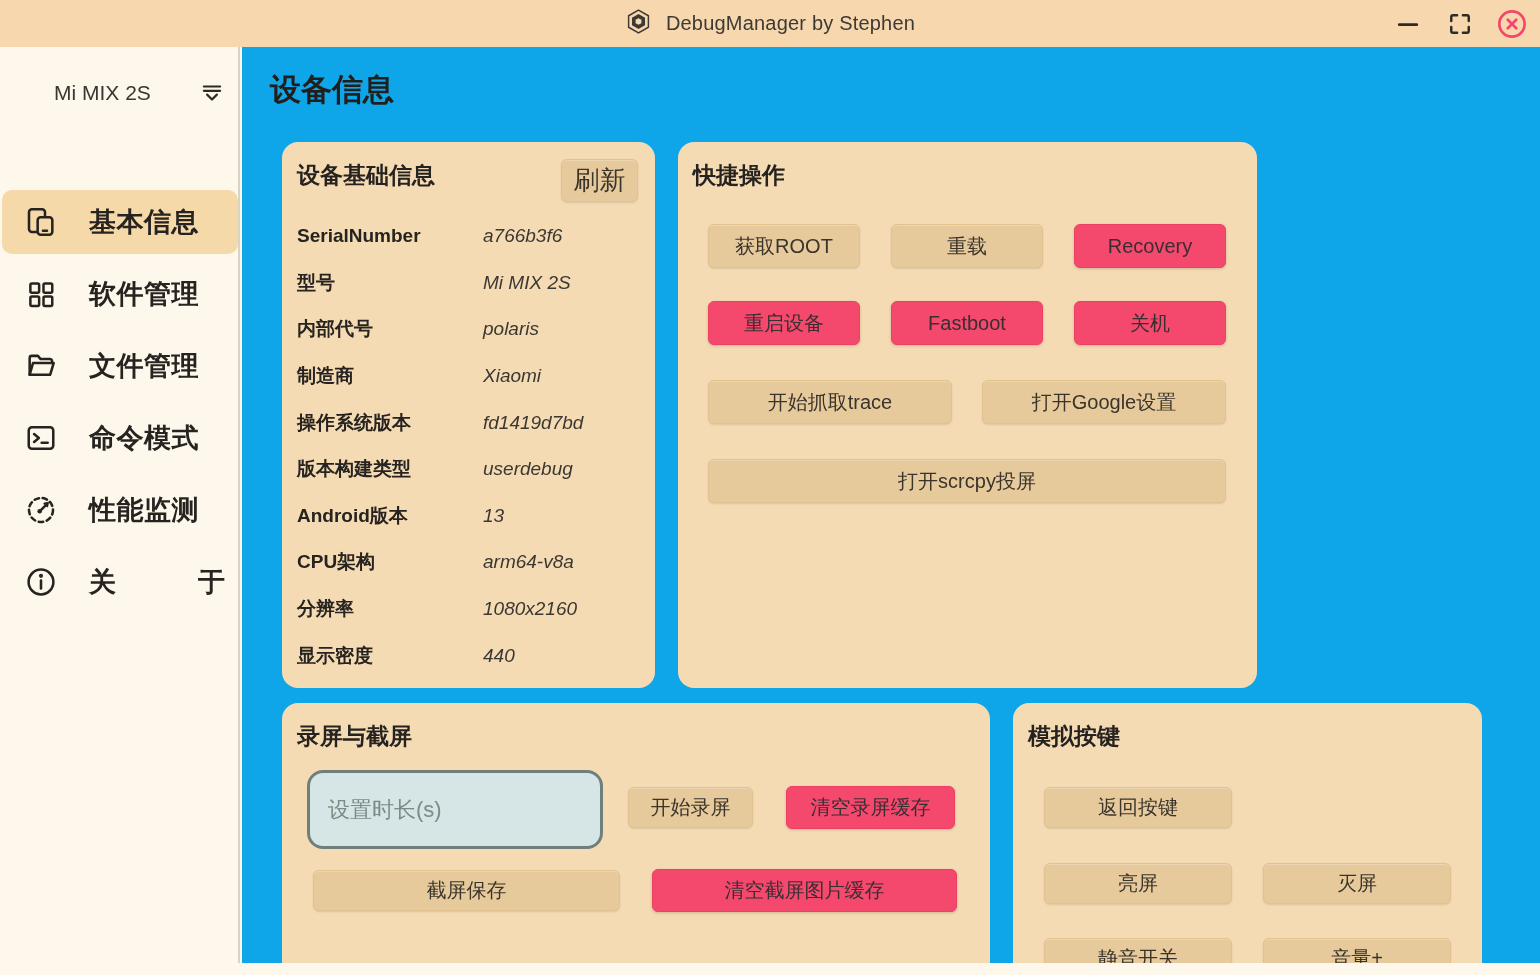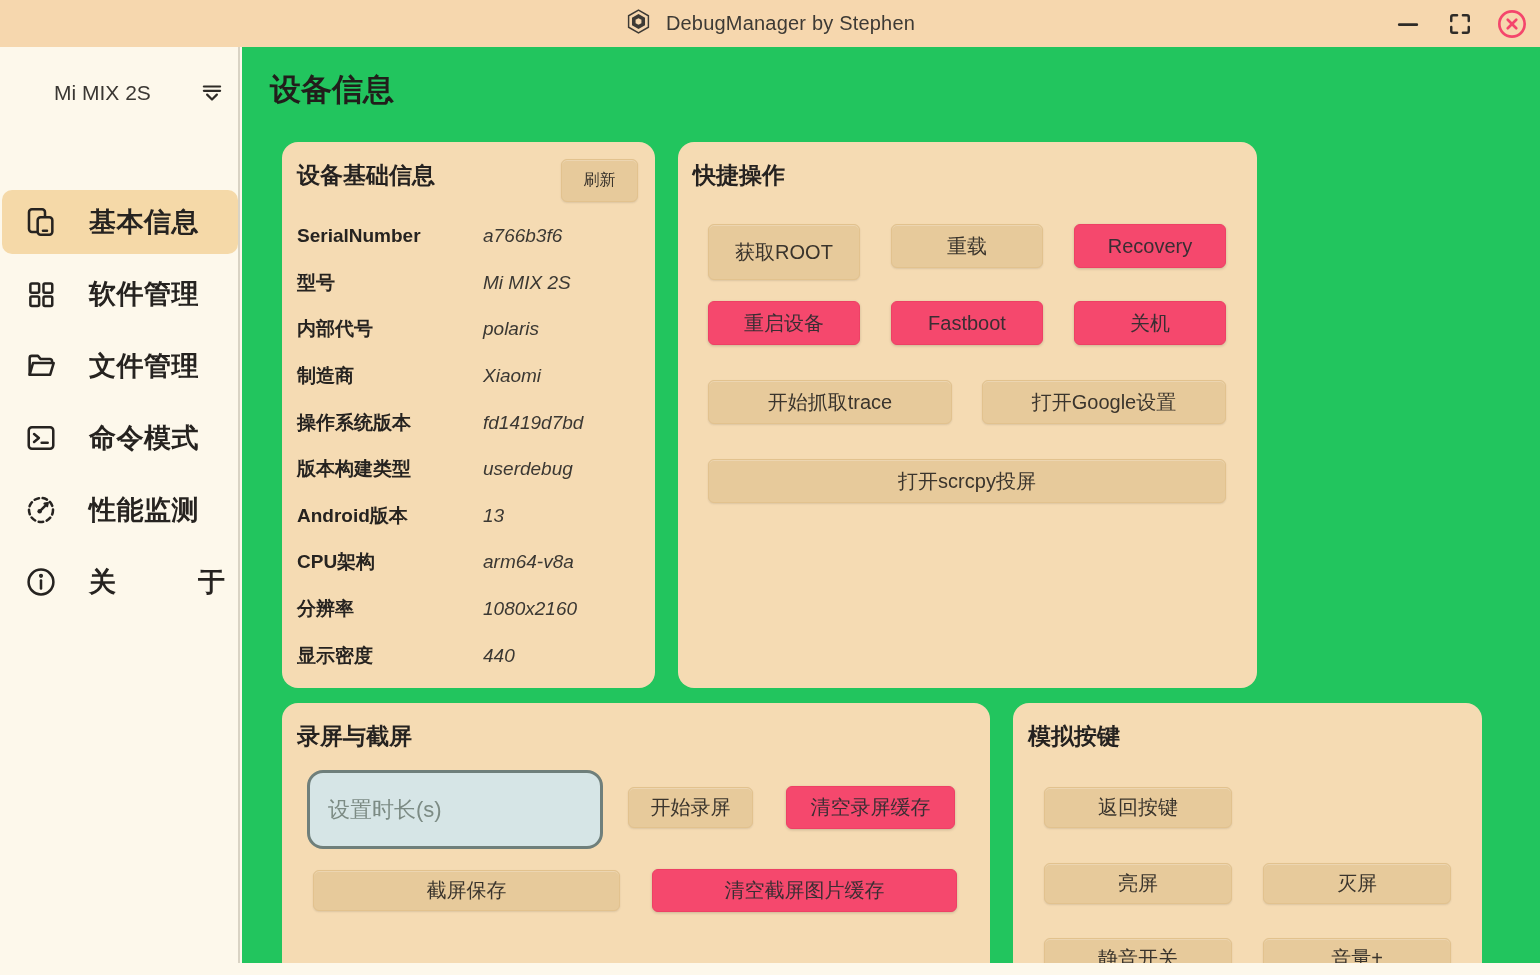--- a/index.html
+++ b/index.html
@@ -41,21 +41,21 @@
   }
   .nav-item.selected { background:#F5D9A8; }
   .nav-icon { width:34px; height:34px; display:flex; align-items:center; justify-content:center; flex:none; }
   .nav-label { font-size:27px; font-weight:700; color:#262320; margin-left:15px; letter-spacing:0.5px; }
   .nav-label-split { display:flex; justify-content:space-between; width:136px; margin-left:15px; }
   .nav-label-split span { font-size:27px; font-weight:700; color:#262320; }
 
   
   .main {
     position:absolute; left:242px; top:47px; width:1298px; height:916px;
-    overflow:hidden; background:#22c55e;
+    overflow:hidden; background:#0ea5e9;
   }
   .page-title { position:absolute; left:28px; top:22px; font-size:31px; font-weight:700; color:#211E1B; }
 
   .card { position:absolute; background:#F5DBB3; border-radius:16px; }
   .card-title { position:absolute; left:15px; top:18px; font-size:23px; font-weight:700; color:#252220; }
 
   .card-device { left:40px; top:95px; width:373px; height:546px; }
   .card-quick  { left:436px; top:95px; width:579px; height:546px; }
   .card-screen { left:40px; top:656px; width:708px; height:330px; }
   .card-keys   { left:771px; top:656px; width:469px; height:330px; }
@@ -74,21 +74,21 @@
     color:#3A2E33;
   }
 
   
   .fields { position:absolute; left:15px; top:71px; width:345px; }
   .field-row { height:46.6px; display:flex; align-items:center; }
   .field-label { width:186px; font-size:19px; font-weight:700; color:#262320; flex:none; }
   .field-value { font-size:19px; color:#3B3833;font-style:italic; }
 
   
-  .refresh-btn { left:279px; top:17px; width:77px; height:43px; font-size:16px; }
+  .refresh-btn { left:279px; top:17px; width:77px; height:43px; font-size:26px; }
 
   
 
   
   .duration-input {
     position:absolute; left:25px; top:67px; width:296px; height:79px;
     background:#D6E5E6; border:3px solid #6F7F7B; border-radius:16px;
     font-size:22px; color:#4A564F; padding:0 18px; outline:none;
     font-family:"Liberation Sans","DejaVu Sans",sans-serif;
   }
@@ -265,21 +265,21 @@
         </div>
         <div class="field-row">
           <span class="field-label">显示密度</span>
           <span class="field-value">440</span>
         </div>
       </div>
     </div>
 
     <div class="card card-quick">
       <div class="card-title">快捷操作</div>
-      <div class="btn tan" style="left:30px;  top:82px;  width:152px; height:56px;">获取ROOT</div>
+      <div class="btn tan" style="left:30px;  top:82px;  width:152px; height:44px;">获取ROOT</div>
       <div class="btn tan" style="left:213px; top:82px;  width:152px; height:44px;">重载</div>
       <div class="btn pink" style="left:396px; top:82px;  width:152px; height:44px;">Recovery</div>
       <div class="btn pink" style="left:30px;  top:159px; width:152px; height:44px;">重启设备</div>
       <div class="btn pink" style="left:213px; top:159px; width:152px; height:44px;">Fastboot</div>
       <div class="btn pink" style="left:396px; top:159px; width:152px; height:44px;">关机</div>
       <div class="btn tan" style="left:30px;  top:238px; width:244px; height:44px;">开始抓取trace</div>
       <div class="btn tan" style="left:304px; top:238px; width:244px; height:44px;">打开Google设置</div>
       <div class="btn tan" style="left:30px;  top:317px; width:518px; height:44px;">打开scrcpy投屏</div>
     </div>
 

